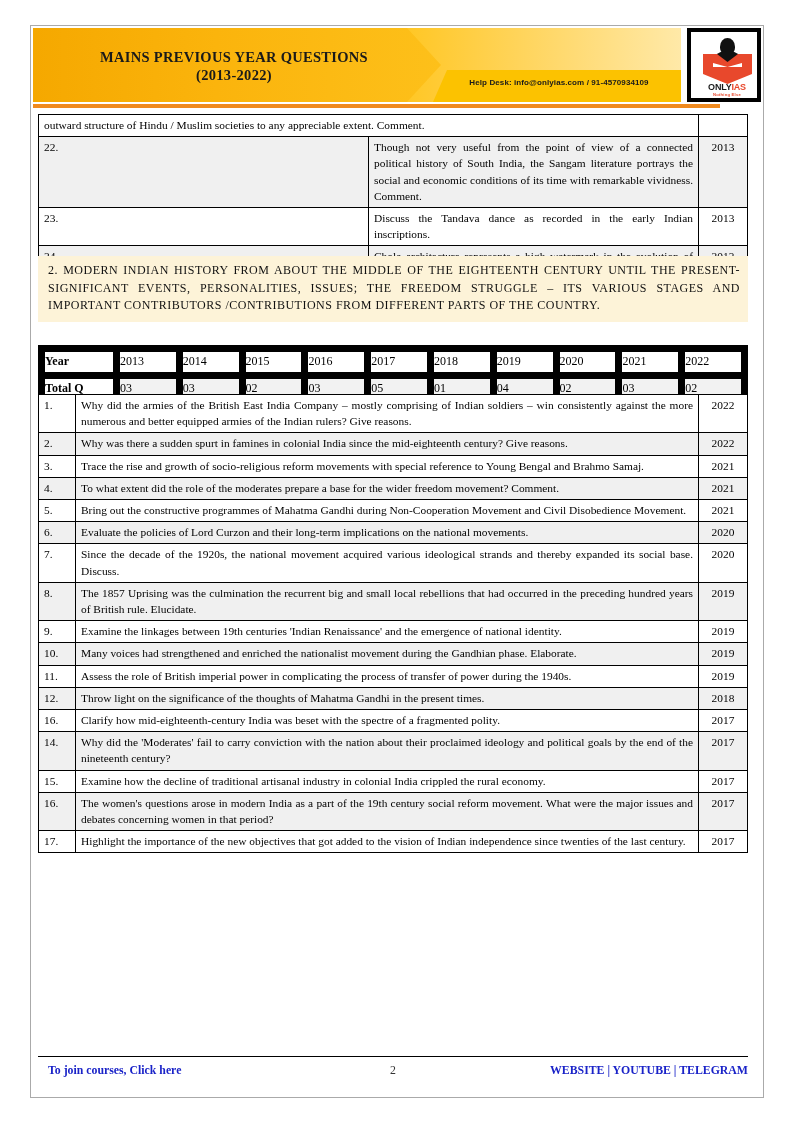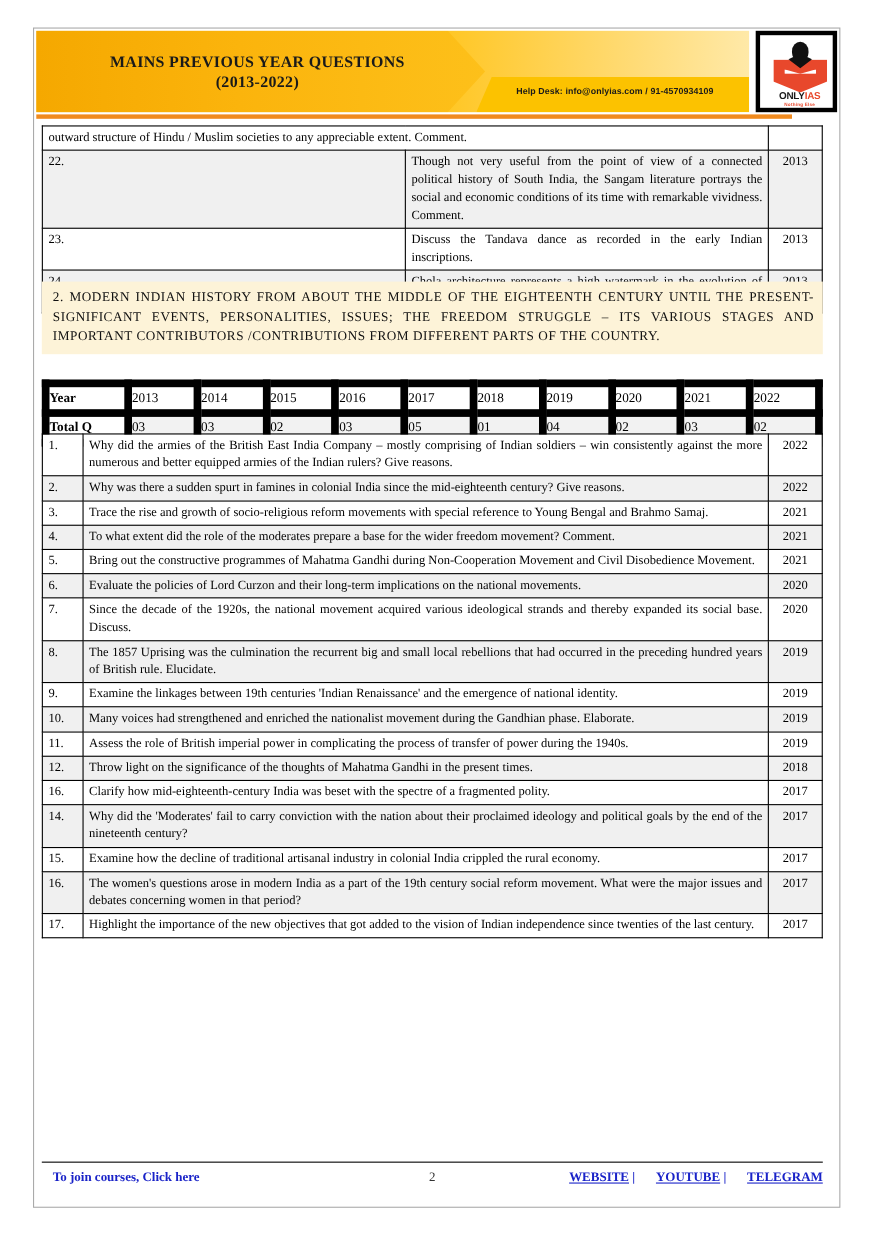--- a/index.html
+++ b/index.html
@@ -298,23 +298,21 @@
     position: absolute;
     right: 0px; top: 3px;
     color: #1a23c8;
     font-weight: bold;
     white-space: nowrap;
   }
   .footer-right a, .footer-left {
     color: #1a23c8;
   }
   .flink {
-    text-decoration: underline;
     color: #1a23c8;
-    margin-left: 16px;
   }
   .fsep { text-decoration: none; color: #1a23c8; }
 
   
   .page-frame {
     position: absolute;
     left: 30px;
     top: 25px;
     width: 734px;
     height: 1073px;

